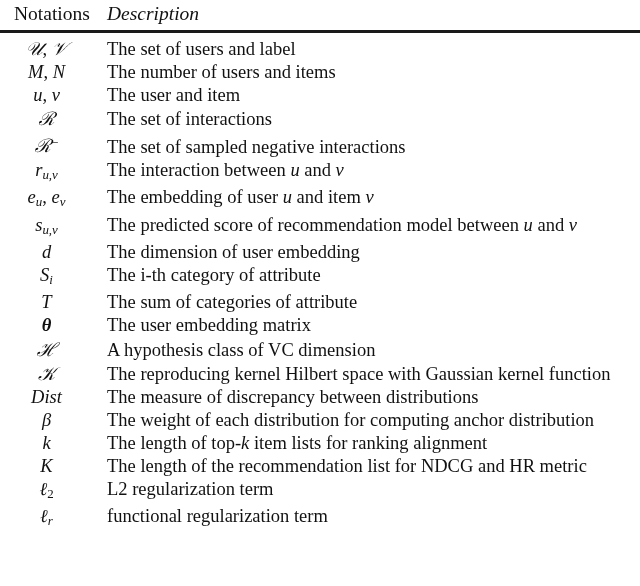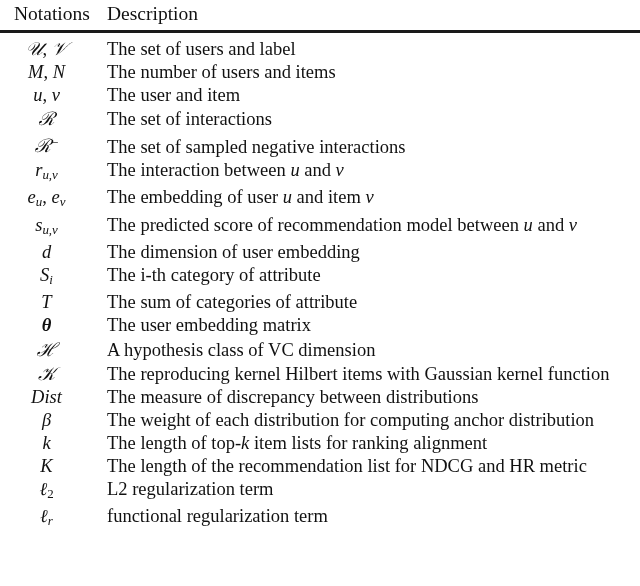--- a/index.html
+++ b/index.html
@@ -45,21 +45,21 @@
 
   thead th {
     font-weight: normal;
     font-size: 19.5px;
     line-height: 23px;
     padding: 2px 0 5px 0;
     text-align: left;
     vertical-align: baseline;
   }
   thead th.h-notation { padding-left: 14px; }
-  thead th.h-desc { padding-left: 0; }
+  thead th.h-desc { padding-left: 0; font-style: italic; }
 
   tbody td {
     font-size: 18.5px;
     line-height: 23.1px;
     padding: 0;
     vertical-align: baseline;
     height: 23.1px;
   }
   td.notation {
     text-align: center;
@@ -191,21 +191,21 @@
       </tr>
 
 
       <tr>
         <td class="notation"><span class="cal">ℋ</span></td>
         <td class="desc">A hypothesis class of VC dimension</td>
       </tr>
 
       <tr>
         <td class="notation"><span class="cal">𝒦</span></td>
-        <td class="desc">The reproducing kernel Hilbert items with Gaussian kernel function</td>
+        <td class="desc">The reproducing kernel Hilbert space with Gaussian kernel function</td>
       </tr>
 
       <tr>
         <td class="notation">Dist</td>
         <td class="desc">The measure of discrepancy between distributions</td>
       </tr>
 
       <tr>
         <td class="notation"><span class="math">β</span></td>
         <td class="desc">The weight of each distribution for computing anchor distribution</td>

